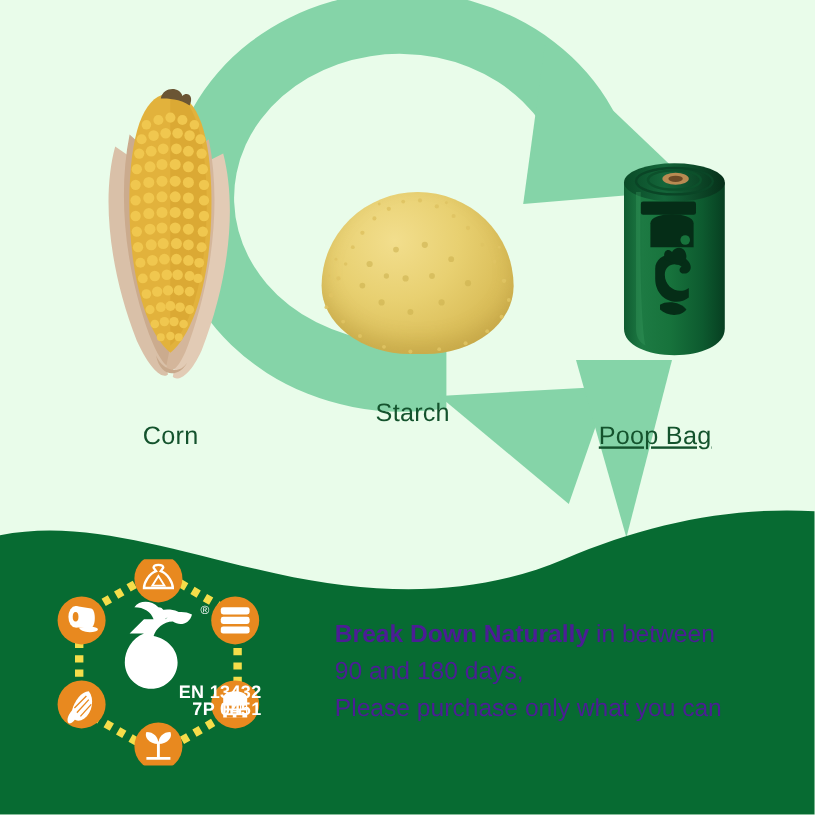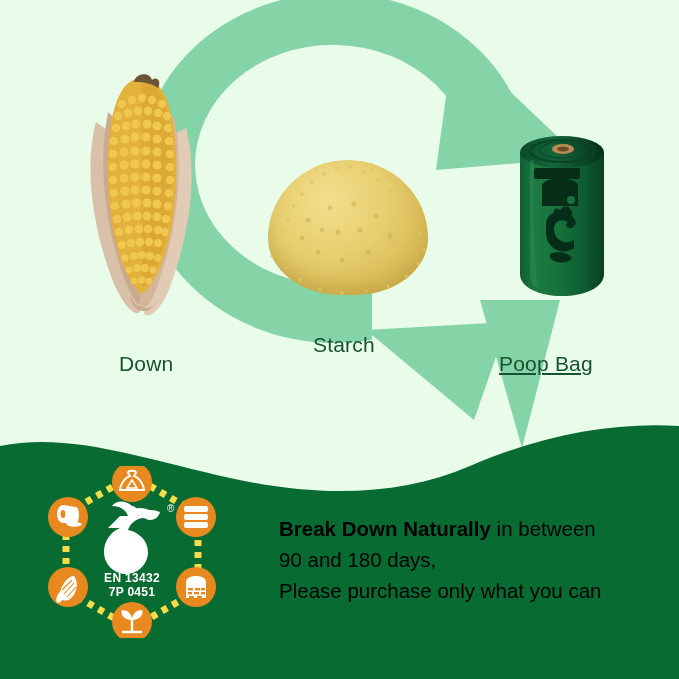--- a/index.html
+++ b/index.html
@@ -44,29 +44,29 @@
   .cap-corn   { left:119px; top:352px; }
   .cap-starch { left:313px; top:333px; }
   .cap-bag    { left:499px; top:352px;text-decoration:underline; }
 
   
   .footer-wave { position:absolute; left:0; top:400px; width:679px; height:279px; }
 
   
   .badge { position:absolute; left:46px; top:466px; width:172px; height:172px; }
   .cert-text {
-    position:absolute; left:0; top:105px; width:172px; text-align:center;
-    color:#ffffff; font-weight:bold; font-size:12px; line-height:14px;
+    position:absolute; left:0; top:105px; width:172px; text-align:right;
+    color:#ffffff; font-weight:bold; font-size:15px; line-height:14px;
     letter-spacing:.3px; font-family:"Liberation Sans", sans-serif;
   }
 
   
   .copy {
     position:absolute; left:279px; top:513px; width:372px;
-    color:#000000; font-size:20.5px; line-height:31px;
+    color:#4c1d95; font-size:20.5px; line-height:31px;
     font-family:"Liberation Sans", sans-serif;
   }
   .copy b { font-weight:bold; }
 </style>
 </head>
 <body>
 
 <div id="stage">
 
   <div class="panel-top"></div>
@@ -280,21 +280,21 @@
 
       <path d="M30 100 C30 88 46 84 56 92 C62 97 60 104 54 104 C50 104 49 100 52 98
                C46 94 38 97 38 105 C38 116 50 122 58 116 L58 124 C48 132 30 126 30 108 Z" fill="#052d17"></path>
       <path d="M38 92 C36 86 40 82 44 86 C48 80 56 82 56 90 C56 96 48 98 44 95 Z" fill="#052d17"></path>
       <path d="M34 130 C40 126 52 128 56 134 C52 140 40 140 34 134 Z" fill="#052d17"></path>
 
       <path d="M14 36 L14 150 C14 158 18 162 22 164 C18 150 17 80 18 36 Z" fill="#3a9a5e" opacity=".35"></path>
     </svg>
   </div>
 
-  <div class="caption cap-corn">Down</div>
+  <div class="caption cap-corn">Corn</div>
   <div class="caption cap-starch">Starch</div>
   <div class="caption cap-bag">Poop Bag</div>
 
   <div class="footer-wave">
     <svg width="679" height="279" viewBox="0 0 679 279">
       <path d="M0 46 C70 32 140 58 230 78 C320 98 400 96 470 66 C540 36 610 22 679 26 L679 279 L0 279 Z" fill="#076b32"></path>
     </svg>
   </div>
 
   <div class="badge">

